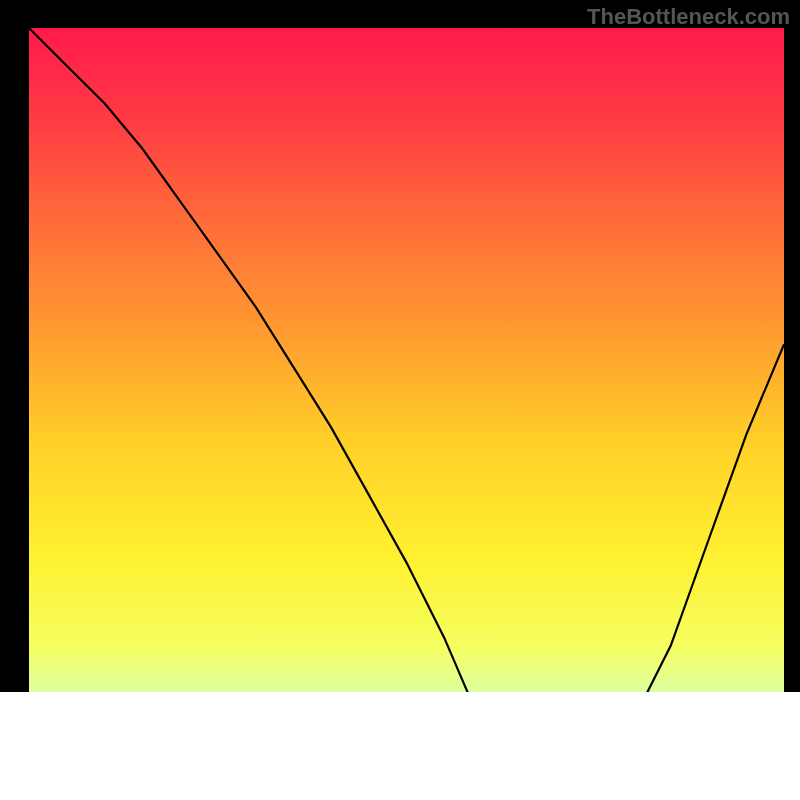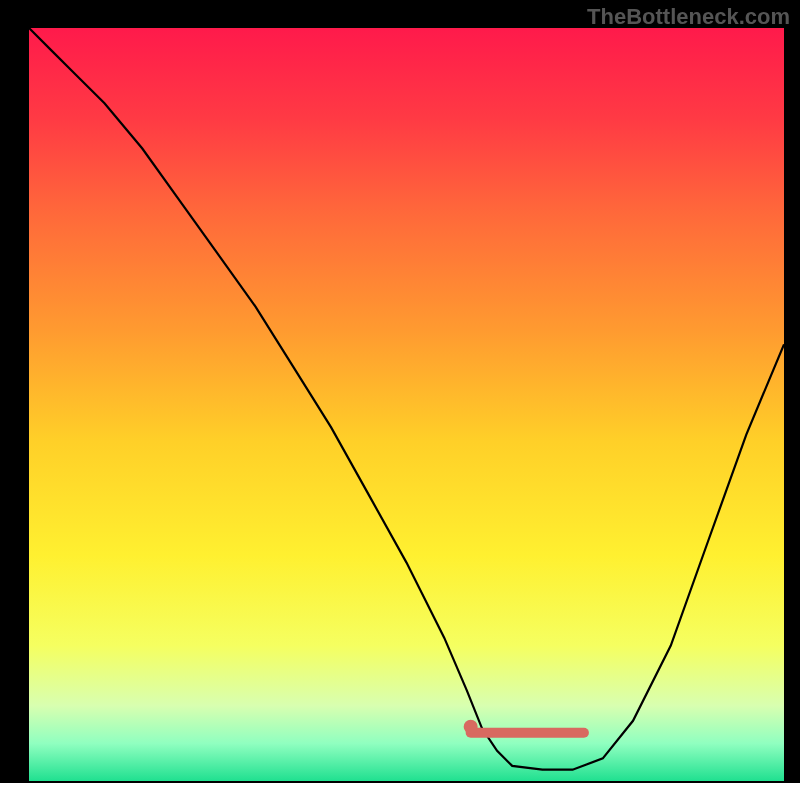--- a/index.html
+++ b/index.html
@@ -3,21 +3,21 @@
 <meta charset="utf-8">
 <style>
   body {
     margin: 0;
     padding: 0;
     background: #fff;
     font-family: Arial, Helvetica, sans-serif;
   }
   .stage {
     width: 800px;
-    height: 783px;
+    height: 692px;
     position: relative;
     background: #000;
   }
   .watermark {
     position: absolute;
     top: 4px;
     right: 10px;
     font-size: 22px;
     font-weight: bold;
     color: #555;

